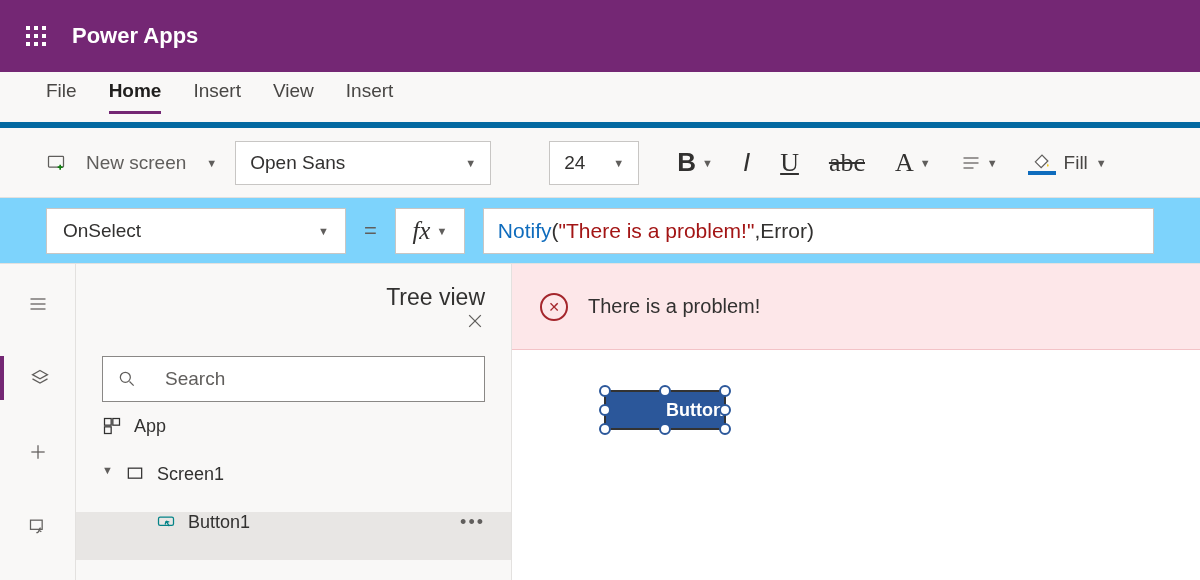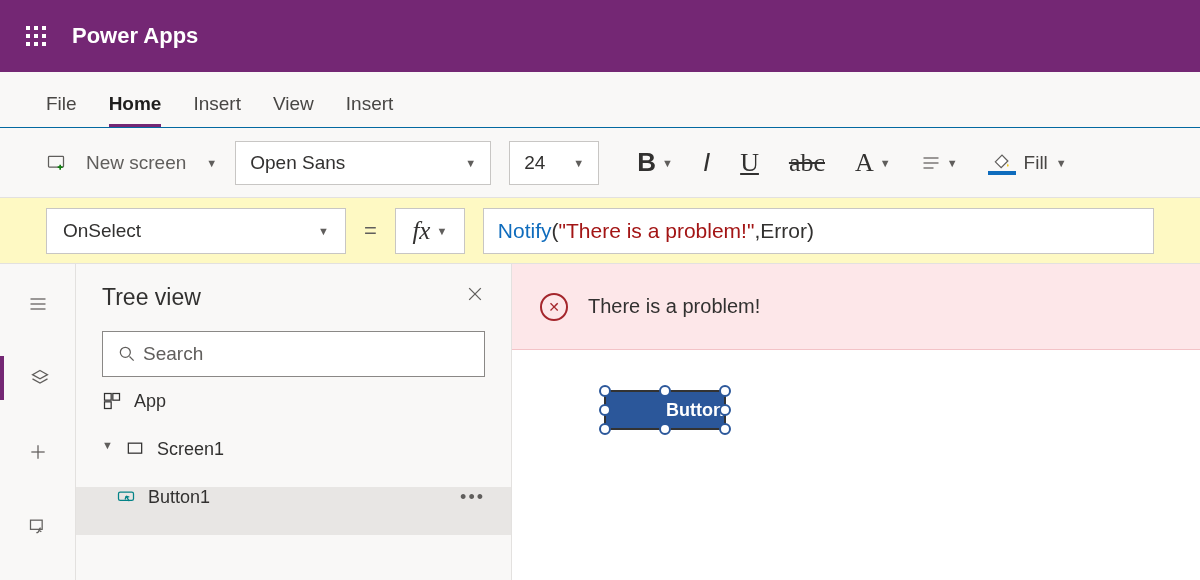--- a/index.html
+++ b/index.html
@@ -5,70 +5,70 @@
   * { box-sizing: border-box; margin: 0; padding: 0; font-family: "Segoe UI", Arial, sans-serif; }
   body { width: 1200px; height: 580px; overflow: hidden; background: #f9f8f7; }
 
   
   .titlebar { background: #742774; height: 72px; display: flex; align-items: center; color: #fff; }
   .waffle { width: 72px; display: flex; align-items: center; justify-content: center; }
   .waffle svg { width: 20px; height: 20px; }
   .app-title { font-size: 22px; font-weight: 600; }
 
   
-  .menubar { height: 56px; display: flex; align-items: flex-end; padding: 0 46px; gap: 32px; border-bottom: 1px solid #0369a1; background: #f9f8f7; }
+  .menubar { height: 56px; display: flex; align-items: flex-end; padding: 8px 46px; gap: 32px; border-bottom: 6px solid #0369a1; background: #f9f8f7; }
   .menu-item { font-size: 19px; color: #484644; padding-bottom: 12px; cursor: pointer; }
   .menu-item.active { color: #201f1e; font-weight: 600; border-bottom: 3px solid #742774; padding-bottom: 9px; }
 
   
   .toolbar { height: 70px; display: flex; align-items: center; padding: 0 46px; gap: 18px; border-bottom: 1px solid #e3e1df; background: #f9f8f7; }
   .newscreen { display: flex; align-items: center; gap: 20px; color: #605e5c; font-size: 19px; cursor: pointer; }
   .font-select, .size-select { background: #fff; border: 1px solid #c8c6c4; height: 44px; display: flex; align-items: center; padding: 0 14px; font-size: 19px; color: #323130; cursor: pointer; }
   .font-select { width: 256px; justify-content: space-between; }
-  .size-select { width: 90px; justify-content: space-between; }
+  .size-select { width: 90px; justify-content: space-between; margin-left: 40px; }
   .fmt-group { display: flex; align-items: center; gap: 30px; margin-left: 20px; }
   .fmt { display: flex; align-items: center; gap: 6px; color: #605e5c; cursor: pointer; }
   .fmt .glyph { font-size: 26px; font-family: "Times New Roman", serif; color: #323130; }
   .under { text-decoration: underline; }
   .strike { text-decoration: line-through; font-size: 17px; }
   .chev { font-size: 11px; color: #605e5c; }
   .fontcolor { display: flex; flex-direction: column; align-items: center; }
   .fontcolor .A { font-size: 26px; font-family: "Times New Roman", serif; color: #323130; line-height: 24px; }
   .fill-btn { display: flex; align-items: center; gap: 8px; color: #484644; font-size: 19px; cursor: pointer; }
   .fill-swatch { display:inline-block; width:28px; height:4px; background:#0f6cbd; }
 
   
-  .formulabar { height: 66px; display: flex; align-items: center; padding: 0 46px; gap: 18px; border-bottom: 1px solid #e3e1df; background: #fef9c3; }
+  .formulabar { height: 66px; display: flex; align-items: center; padding: 0 46px; gap: 18px; border-bottom: 1px solid #e3e1df; background: #7dd3fc; }
   .prop-select { background: #fff; border: 1px solid #c8c6c4; height: 46px; width: 300px; display: flex; align-items: center; justify-content: space-between; padding: 0 16px; font-size: 19px; color: #323130; cursor: pointer; }
   .eq { font-size: 22px; color: #605e5c; }
   .fx-box { background: #fff; border: 1px solid #c8c6c4; height: 46px; width: 70px; display: flex; align-items: center; justify-content: center; gap: 6px; cursor: pointer; }
   .fx { font-style: italic; font-family: "Times New Roman", serif; font-size: 25px; color: #323130; }
   .formula-input { background: #fff; border: 1px solid #c8c6c4; height: 46px; flex: 1; display: flex; align-items: center; padding: 0 14px; font-family: Consolas, monospace; font-size: 21px; cursor: text; }
   .tok-fn { color: #0f6cbd; }
   .tok-str { color: #a31515; }
   .tok-plain { color: #323130; }
 
   
   .lower { display: flex; height: calc(580px - 72px - 56px - 70px - 66px); }
 
   .rail { width: 76px; border-right: 1px solid #e3e1df; display: flex; flex-direction: column; align-items: center; padding-top: 18px; gap: 30px; background: #f9f8f7; }
   .rail-item { width: 100%; height: 44px; display: flex; align-items: center; justify-content: center; cursor: pointer; color: #605e5c; }
   .rail-item.sel { border-left: 4px solid #742774; }
 
   .panel { width: 436px; border-right: 1px solid #e3e1df; background: #f9f8f7; display: flex; flex-direction: column; }
-  .panel-head { display: flex; align-items: flex-start; justify-content: space-between; padding: 20px 26px 14px 26px; }
+  .panel-head { display: flex; align-items: flex-end; justify-content: space-between; padding: 20px 26px 14px 26px; flex-direction: column; }
   .panel-title { font-size: 23px; color: #323130; }
   .panel-close { font-size: 20px; color: #605e5c; cursor: pointer; }
-  .search-box { margin: 6px 26px 14px 26px; height: 46px; border: 1px solid #8a8886; background: #fff; display: flex; align-items: center; padding: 0 14px; gap: 6px; color: #605e5c; font-size: 19px; cursor: text; }
+  .search-box { margin: 6px 26px 14px 26px; height: 46px; border: 1px solid #8a8886; background: #fff; display: flex; align-items: center; padding: 0 14px; gap: 28px; color: #605e5c; font-size: 19px; cursor: text; }
   .tree { flex: 1; }
   .tree-row { height: 48px; display: flex; align-items: flex-start; padding: 0 26px; gap: 12px; font-size: 18px; color: #323130; cursor: pointer; }
   .tree-row.sel { background: #e8e6e4; }
   .tree-row .more { margin-left: auto; letter-spacing: 2px; color: #605e5c; }
   .indent1 { padding-left: 26px; }
-  .indent2 { padding-left: 40px; }
+  .indent2 { padding-left: 80px; }
 
   .canvas { flex: 1; position: relative; background: #fff; }
   .notification { position: absolute; top: 0; left: 0; right: 0; height: 86px; background: #fde7e9; color: #323130; display: flex; align-items: center; padding: 0 28px; gap: 20px; font-size: 20px; border-bottom: 1px solid #f3c3c7; }
   .notif-icon { width: 28px; height: 28px; border: 2px solid #a4262c; border-radius: 50%; display: flex; align-items: center; justify-content: center; color: #a4262c; font-size: 14px; }
 
   .sel-wrap { position: absolute; top: 126px; left: 92px; }
   .btn-ctrl { width: 122px; height: 40px; background: #2b579a; color: #fff; border: 2px solid #333; font-size: 18px; font-weight: 600; display: flex; align-items: center; justify-content: flex-end; position: relative; }
   .handle { position: absolute; width: 12px; height: 12px; background: #fff; border: 2px solid #2b579a; border-radius: 50%; }
   .h-tl { top: -7px; left: -7px; } .h-tr { top: -7px; right: -7px; }
   .h-bl { bottom: -7px; left: -7px; } .h-br { bottom: -7px; right: -7px; }

